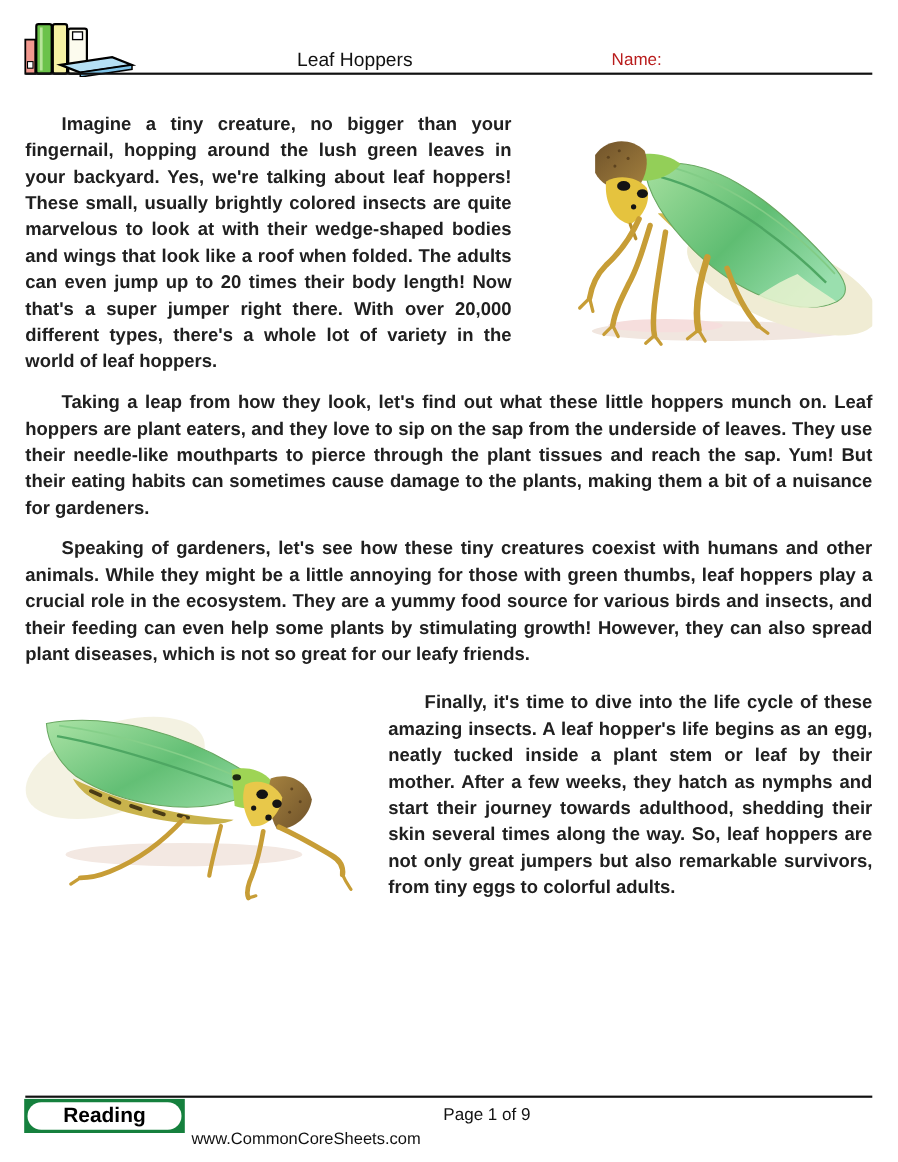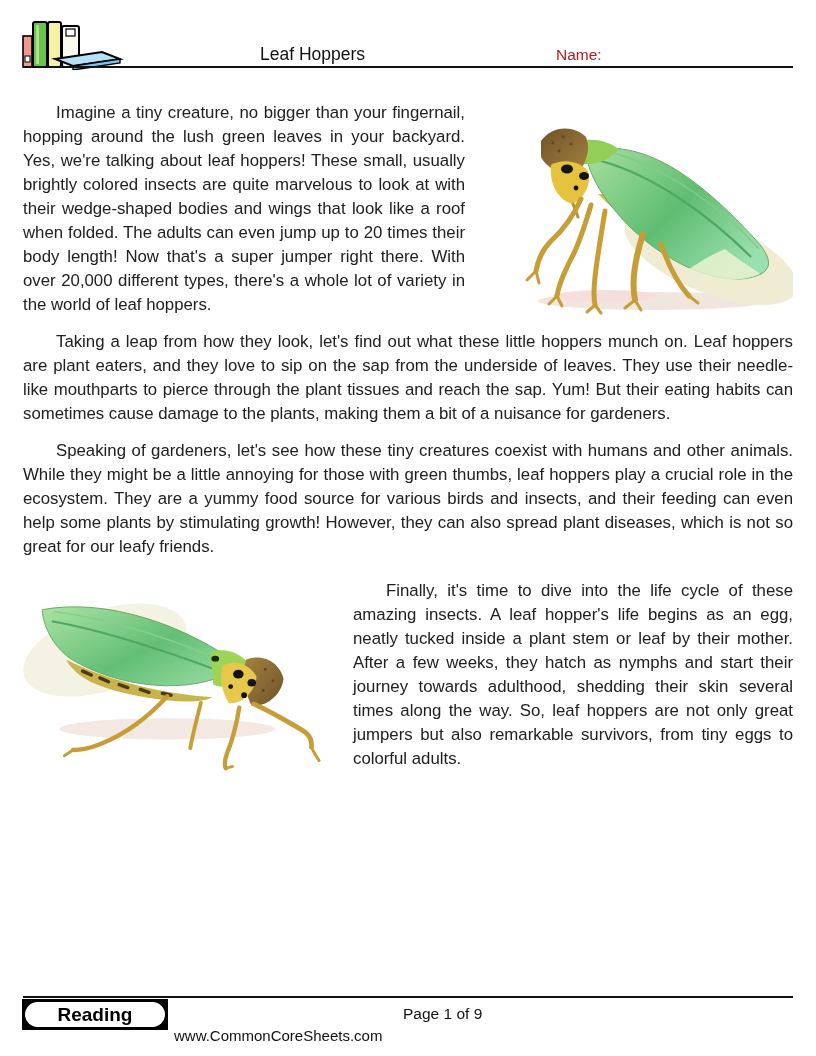--- a/index.html
+++ b/index.html
@@ -8,39 +8,39 @@
     width:816px;height:1056px;
     background:#fff;
     font-family:"Liberation Sans", sans-serif;
     color:#1c1c1c;
     overflow:hidden;
   }
   
   .header{position:absolute;top:0;left:0;right:0;height:68px;}
   .header-line{position:absolute;top:66px;left:23px;width:770px;border-top:2.5px solid #111;}
   .books{position:absolute;top:12px;left:17px;}
-  .doc-title{position:absolute;top:44px;left:260px;font-size:17.5px;color:#111;}
+  .doc-title{position:absolute;top:44px;left:270px;font-size:17.5px;color:#111;}
   .name-label{position:absolute;top:46px;left:556px;font-size:15.5px;color:#b91c1c;}
   
   .content{position:absolute;top:68px;left:23px;width:770px;}
   .para{
     font-size:16.8px;line-height:24px;
     text-align:justify;text-indent:33px;
-    margin:0 0 13px 0;color:#202020;
+    margin:0 0 13px 0;color:#202020;font-weight:bold;
   }
   .para-block{margin:0;}
   .para-block.last{margin-top:20px;}
   .content{padding-top:33px;}
   .fig-right{float:right;width:300px;height:222px;margin:-2px 0 6px 28px;}
   .fig-left{float:left;width:298px;height:194px;margin:0 32px 6px 0;}
   figure{padding:0;}
   .clear{clear:both;}
   
   .footer-line{position:absolute;top:996px;left:23px;width:770px;border-top:2.5px solid #111;}
-  .badge{position:absolute;top:999px;left:22px;width:146px;height:31px;background:#000000;}
+  .badge{position:absolute;top:999px;left:22px;width:146px;height:31px;background:#15803d;}
   .badge-pill{
     position:absolute;top:3px;left:3px;right:3px;bottom:3px;
     background:#fff;border-radius:14px;
     display:flex;align-items:center;justify-content:center;
     font-weight:bold;font-size:19px;color:#000;
   }
   .website{position:absolute;top:1007px;left:174px;font-size:15px;color:#111;margin-top:20px;}
   .page-info{position:absolute;top:1005px;left:403px;font-size:15.5px;color:#111;}
 </style>
 </head>

